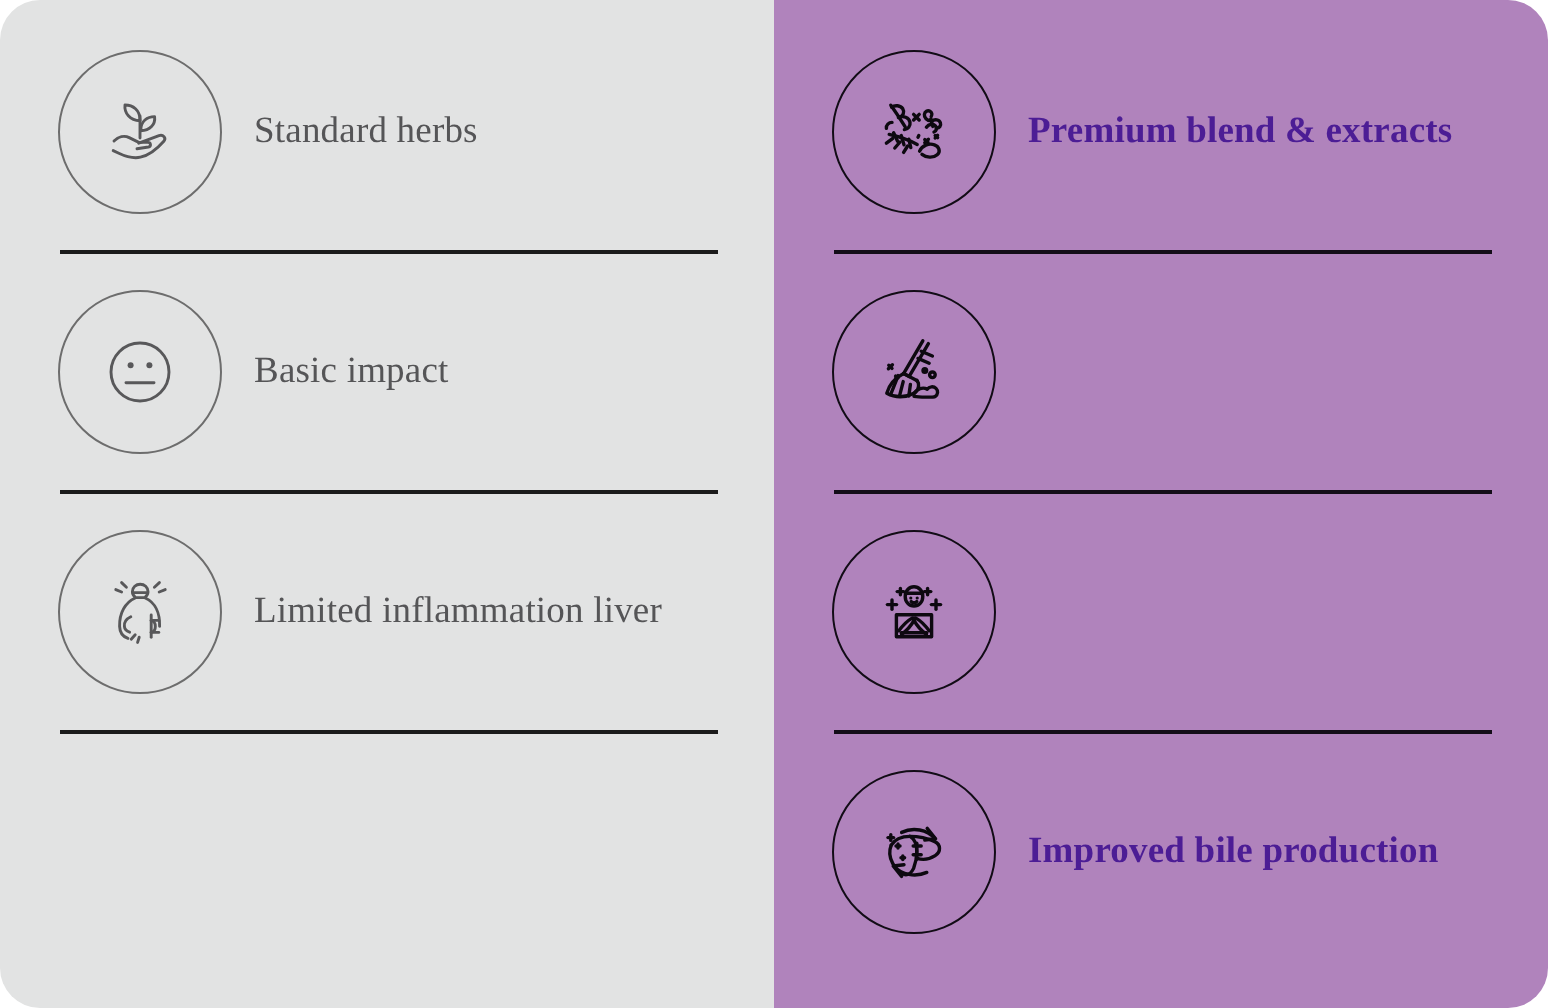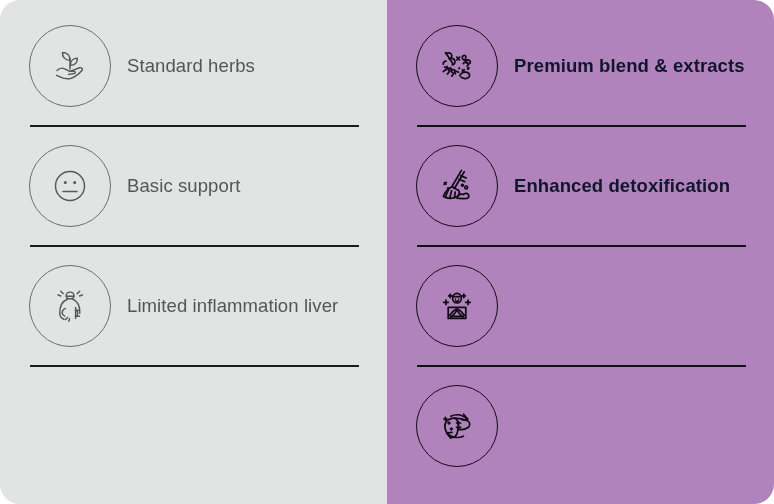--- a/index.html
+++ b/index.html
@@ -93,27 +93,28 @@
     stroke-width: 1.7;
     stroke-linecap: round;
     stroke-linejoin: round;
   }
 
   .row-label {
     font-size: 18.5px;
     line-height: 30px;
     letter-spacing: 0.1px;
     max-width: 232px;
+    font-family: Liberation Serif, serif;
   }
   .panel-basic .row-label {
     color: #555557;
     font-weight: 400;
   }
   .panel-premium .row-label {
-    color: #0f172a;
+    color: #4c1d95;
     font-weight: 700;
   }
 </style>
 </head>
 <body>
 
 <div class="card">
 
   <div class="panel panel-basic">
 
@@ -134,21 +135,21 @@
 
     <div class="row">
       <div class="icon-circle">
         <svg width="46" height="46" viewBox="0 0 46 46">
           <circle cx="23" cy="23" r="14.5"></circle>
           <circle cx="18.3" cy="19.6" r="1.5" fill="#58585a" stroke="none"></circle>
           <circle cx="27.7" cy="19.6" r="1.5" fill="#58585a" stroke="none"></circle>
           <path d="M16 28.4 L30 28.4"></path>
         </svg>
       </div>
-      <div class="row-label">Basic support</div>
+      <div class="row-label">Basic impact</div>
     </div>
 
     <div class="row-divider"></div>
 
     <div class="row">
       <div class="icon-circle">
         <svg width="46" height="46" viewBox="0 0 46 46">
           <path d="M19.2 12.8 C19.2 10.6, 21 9.1, 23.1 9.1 C25.2 9.1, 27 10.6, 27 12.8 C27 14.1, 26.4 15.1, 25.4 15.8 L20.8 15.8 C19.8 15.1, 19.2 14.1, 19.2 12.8 Z"></path>
           <path d="M19.4 13.3 L26.8 13.3"></path>
           <path d="M20.6 16 C15.6 18.2, 12.6 23.6, 12.8 30.2 C12.9 33.3, 14.5 35.4, 17 36.2"></path>
@@ -224,21 +225,20 @@
           <path d="M27.6 13.6 L33.2 16"></path>
           <path d="M26 17.2 L31.6 19.6"></path>
           <path d="M11.4 20.6 L13 22.2"></path>
           <path d="M13.2 20.4 L11.2 22.4"></path>
           <path d="M14.8 26 L16 27"></path>
           <path d="M16 25.8 L14.8 27.2"></path>
           <circle cx="33.2" cy="25.4" r="1.4"></circle>
           <circle cx="29.4" cy="23.2" r="0.9"></circle>
         </svg>
       </div>
-      <div class="row-label">Enhanced detoxification</div>
     </div>
 
     <div class="row-divider"></div>
 
     <div class="row">
       <div class="icon-circle">
         <svg width="48" height="48" viewBox="0 0 48 48">
           <path d="M19.6 16.2 C19.6 13.4, 21.6 11.4, 24 11.4 C26.4 11.4, 28.4 13.4, 28.4 16.2 C28.4 19, 26.4 21, 24 21 C21.6 21, 19.6 19, 19.6 16.2 Z"></path>
           <path d="M20 14.6 L28 14.6"></path>
           <circle cx="22.4" cy="17" r="0.8" stroke="none" fill="#0d0910"></circle>
@@ -275,17 +275,18 @@
           <path d="M30.4 34.2 C24.6 36.8, 17.8 35.4, 14 31"></path>
           <path d="M17.8 36.2 L13.6 31 L19 30.4"></path>
           <path d="M12.4 15.4 L12.4 18.2"></path>
           <path d="M11 16.8 L13.8 16.8"></path>
           <path d="M16 20 L16 22"></path>
           <path d="M15 21 L17 21"></path>
           <path d="M18.4 26 L18.4 27.8"></path>
           <path d="M17.5 26.9 L19.3 26.9"></path>
         </svg>
       </div>
+      <div class="row-label">Improved bile production</div>
     </div>
 
   </div>
 
 </div>
 
 </body></html>

